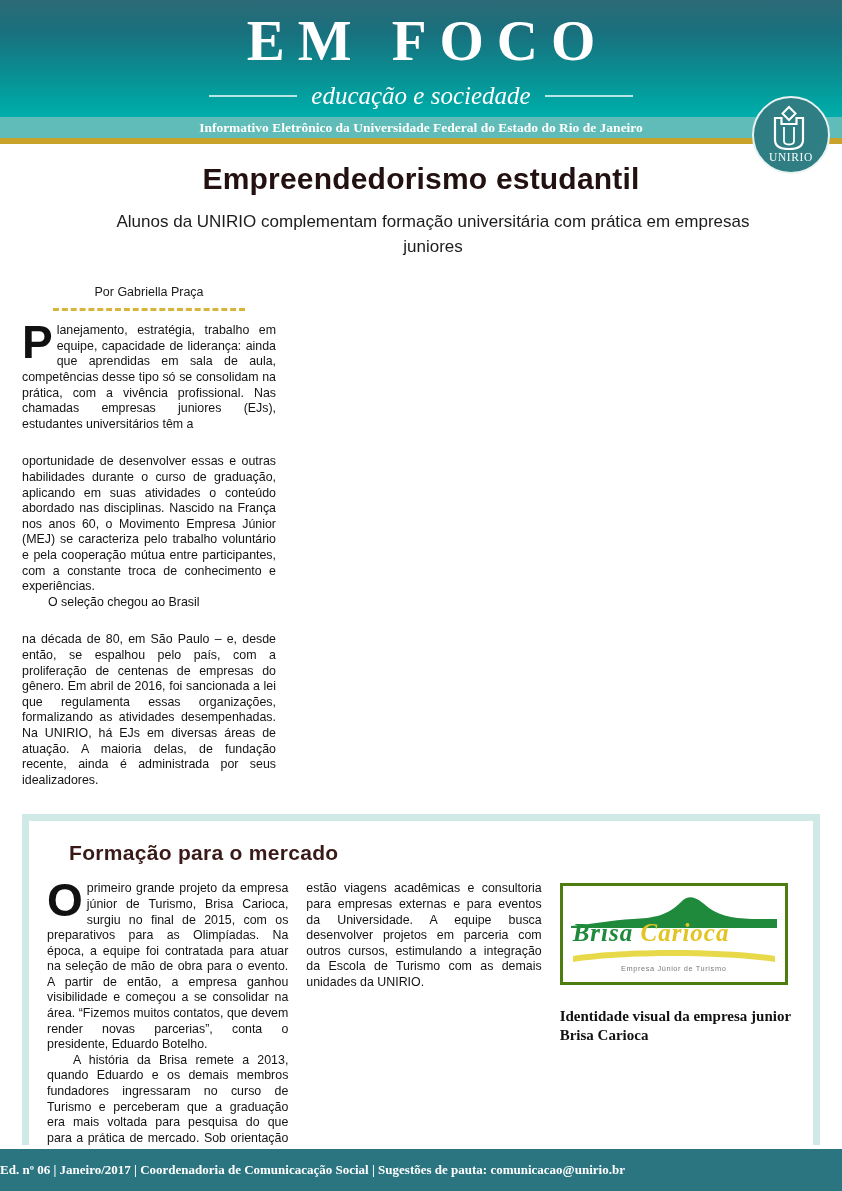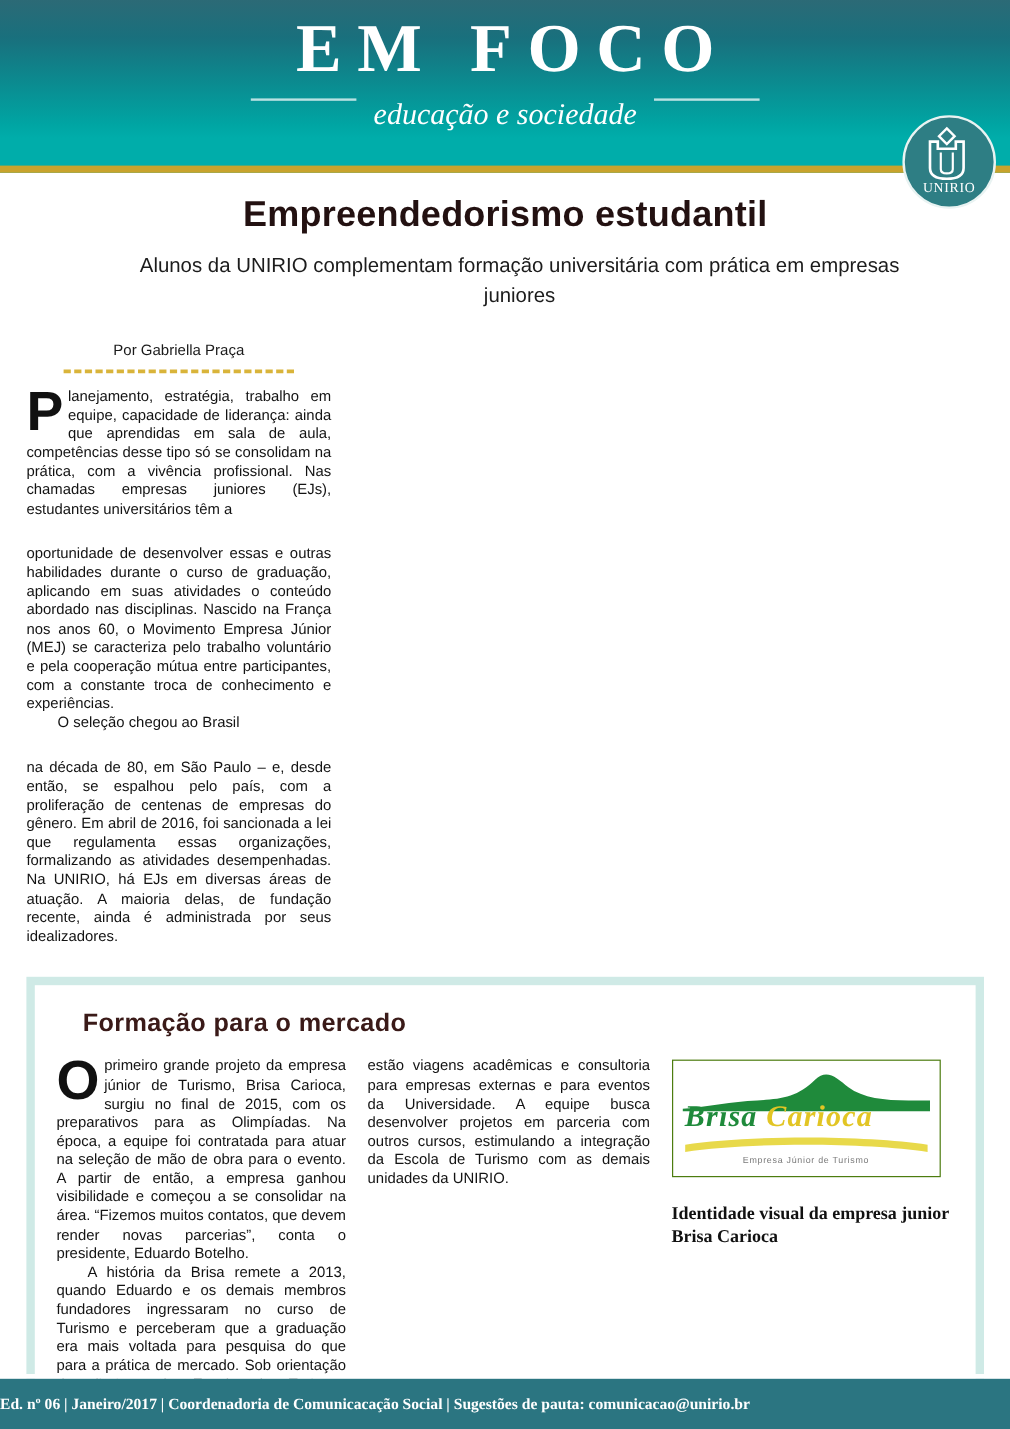--- a/index.html
+++ b/index.html
@@ -22,21 +22,21 @@
     position:absolute; top:12px; left:0; width:842px;
     text-align:center;
     font-family:"Liberation Serif", serif;
     font-size:57px; font-weight:bold; color:#ffffff;
     letter-spacing:13px;
     line-height:1;
     text-indent:13px;
   }
   .mast-sub-wrap{
     position:absolute; top:82px; left:0; width:842px;
-    display:flex; align-items:flex-start; justify-content:center; gap:14px;
+    display:flex; align-items:center; justify-content:center; gap:14px;
   }
   .mast-rule{ width:88px; height:2px; background:rgba(255,255,255,.72); }
   .mast-sub{
     font-family:"Liberation Serif", serif;
     font-style:italic; font-size:25px; color:#ffffff; white-space:nowrap;
   }
   .mast-band{
     position:absolute; left:0; top:117px; width:842px; height:21px;
     background:#60bcb8;
     display:flex; align-items:center; justify-content:center;
@@ -116,21 +116,21 @@
     font-size:21px; font-weight:bold; color:#3a1a18;
     letter-spacing:.3px; margin:4px 0 16px 22px;
   }
   .sec-cols{ display:flex; gap:18px; align-items:flex-start; }
   .sec-col-a{ width:242px; }
   .sec-col-b{ width:236px; }
   .sec-col-c{ width:236px; }
 
   
   .logo-frame{
-    width:222px; height:96px; border:1px solid #4d7c0f; background:#fff;
+    width:222px; height:96px; border:3px solid #4d7c0f; background:#fff;
     position:relative; overflow:hidden; margin-top:2px;
   }
   .logo-cap{
     font-family:"Liberation Serif", serif;
     font-weight:bold; font-size:15px; color:#111; margin-top:22px;
     line-height:1.25;
   }
   .logo-script{
     position:absolute; left:10px; top:33px; width:202px;
     font-family:"Liberation Serif", serif; font-style:italic; font-weight:bold;
@@ -172,20 +172,23 @@
 
 <div class="masthead">
   <div class="mast-title">EM FOCO</div>
 
   <div class="mast-sub-wrap">
     <div class="mast-rule"></div>
     <div class="mast-sub">educação e sociedade</div>
     <div class="mast-rule"></div>
   </div>
 
+  <div class="mast-band">
+    <span>Informativo Eletrônico da Universidade Federal do Estado do Rio de Janeiro</span>
+  </div>
   <div class="gold-rule"></div>
 
   <div class="seal">
     <svg width="70" height="70" viewBox="0 0 70 70">
       <path d="M35 9 L41.5 15.5 L35 22 L28.5 15.5 Z" fill="none" stroke="#ffffff" stroke-width="2"></path>
       <path d="M21 20 L27.5 20 L27.5 26 L42.5 26 L42.5 20 L49 20 L49 42 Q49 51 35 51 Q21 51 21 42 Z" fill="none" stroke="#ffffff" stroke-width="2.2"></path>
       <path d="M30 29 L30 43 Q30 46.5 35 46.5 Q40 46.5 40 43 L40 29" fill="none" stroke="#ffffff" stroke-width="1.8"></path>
     </svg>
     <div class="seal-text">UNIRIO</div>
   </div>

